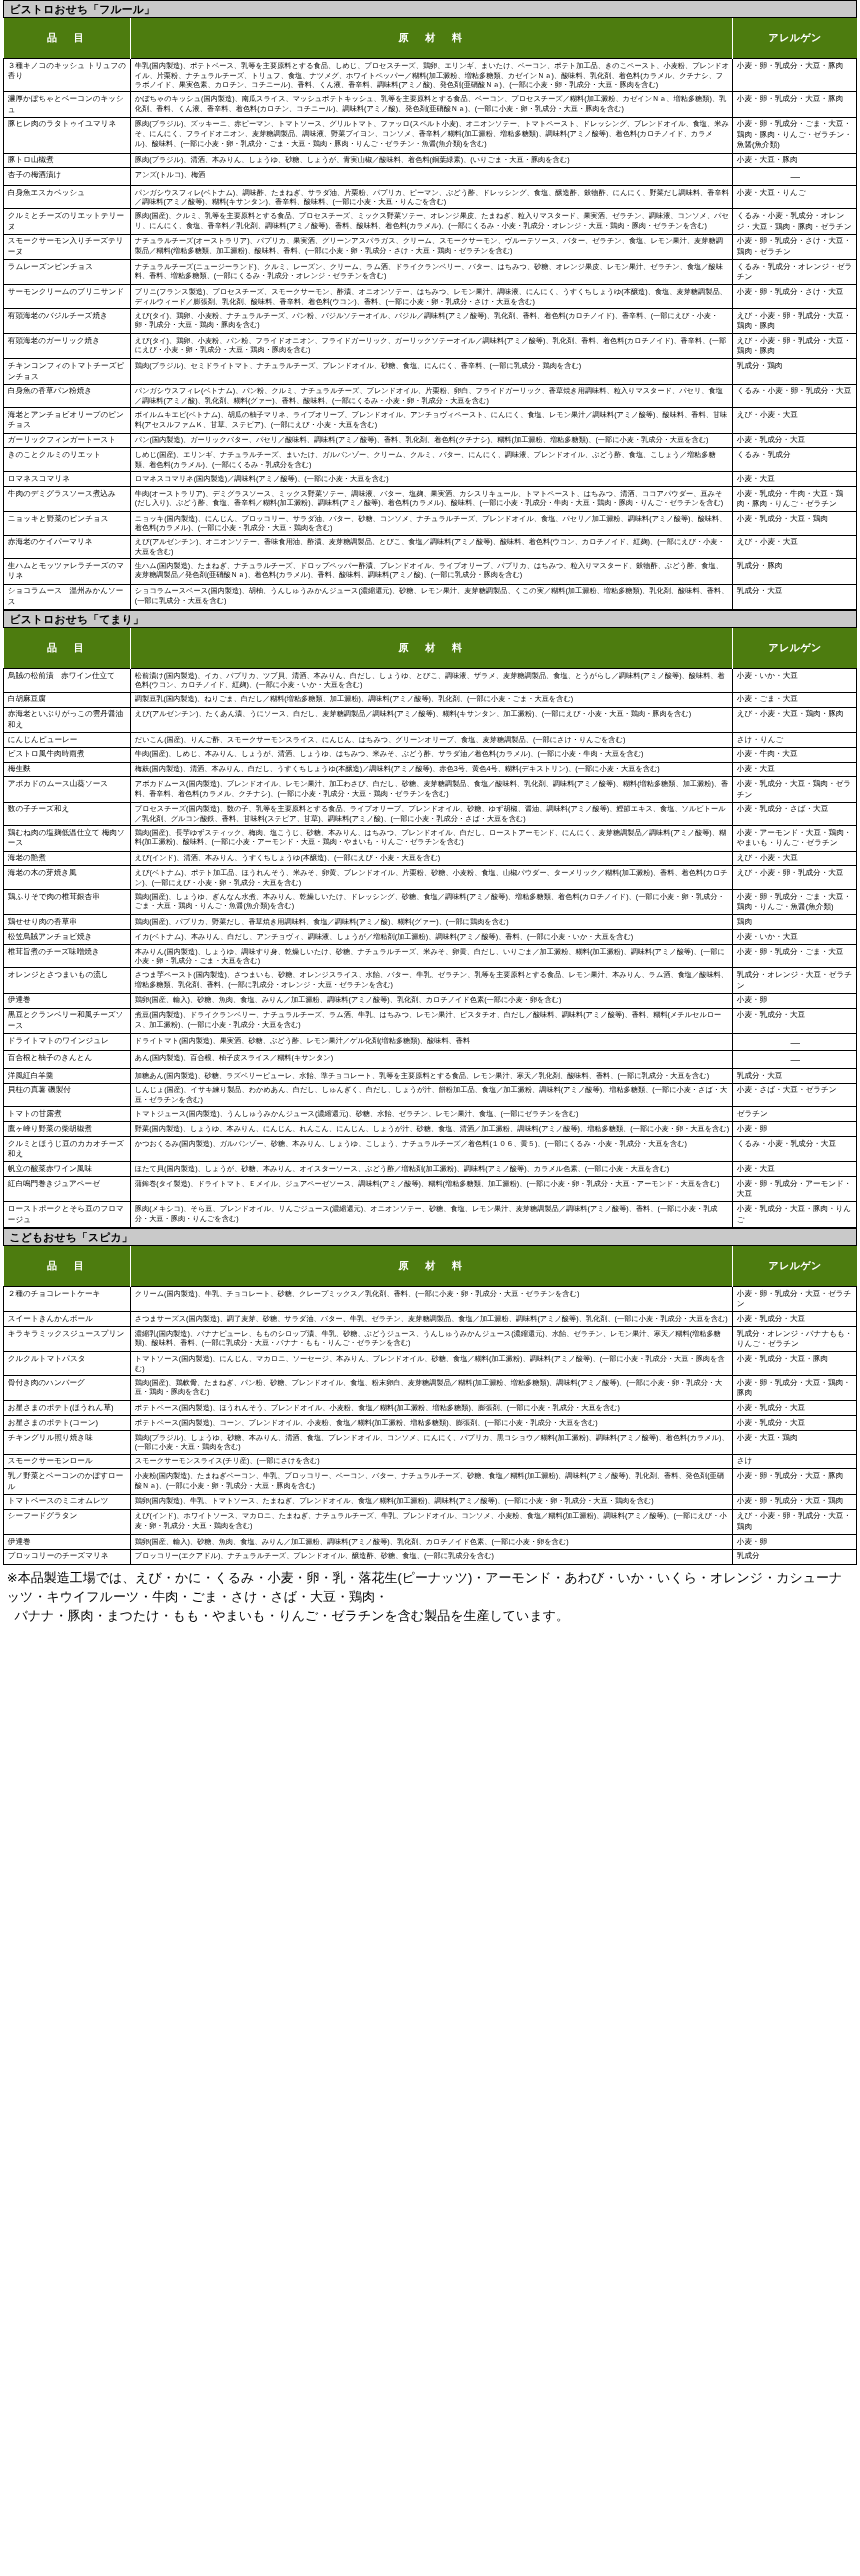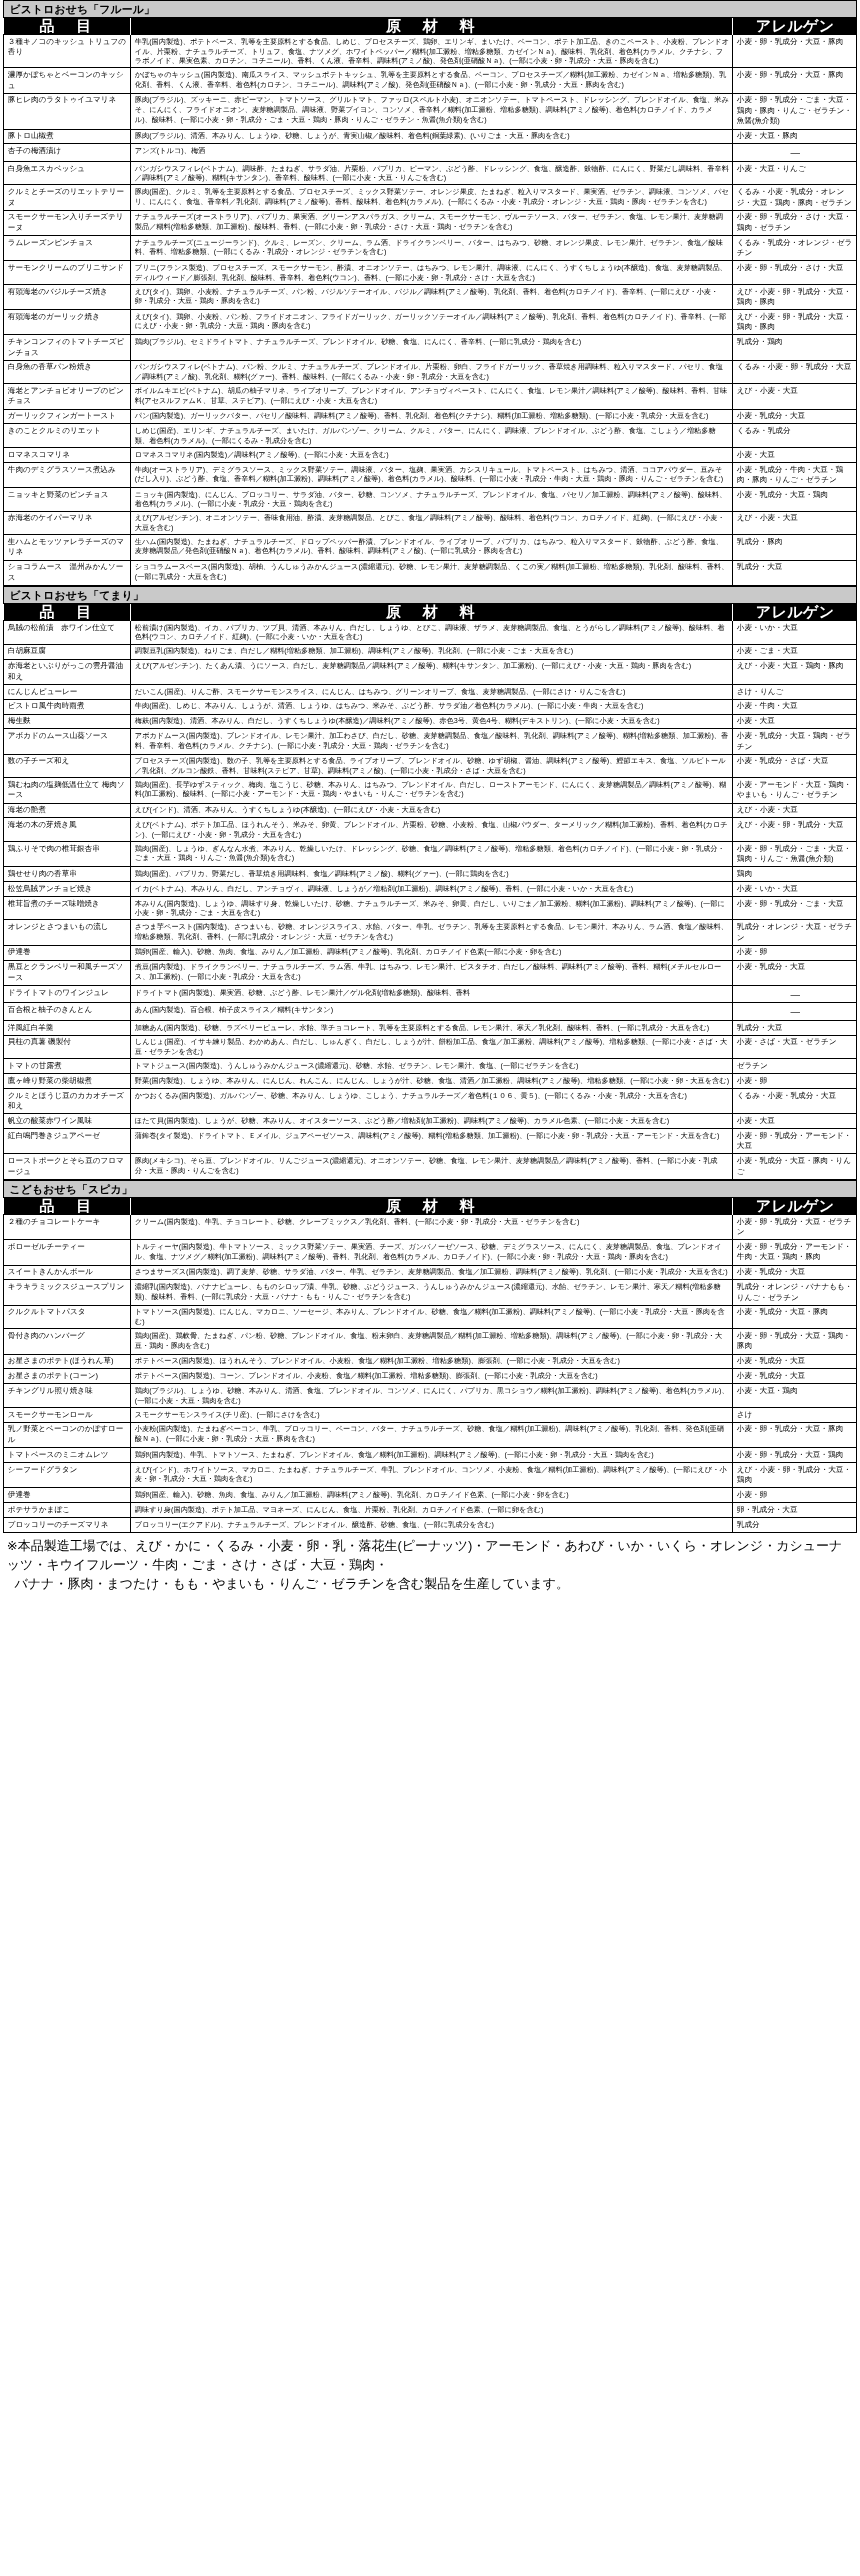--- a/index.html
+++ b/index.html
@@ -40,27 +40,27 @@
     border-collapse: collapse;
     width: 854px;
     table-layout: fixed;
     margin: 0 0 0 0;
   }
   table.alg col.c-item  { width: 127px; }
   table.alg col.c-ing   { width: 602px; }
   table.alg col.c-alg   { width: 124px; }
 
   table.alg thead th {
-    background: #000000;
+    background: #4d7c0f;
     color: #ffffff;
-    font-size: 15px;
+    font-size: 10px;
     font-weight: 700;
     height: 16.3px;
     line-height: 16.3px;
-    padding: 0;
+    padding: 12px;
     text-align: center;
     border-right: 0.9px solid #ffffff;
     letter-spacing: 3.4px;
     vertical-align: middle;
   }
   table.alg thead th:last-child { border-right: none; letter-spacing: 0.4px; }
 
   table.alg td {
     border: 0.9px solid #000000;
     vertical-align: top;
@@ -414,25 +414,20 @@
               <th>アレルゲン</th>
             </tr>
           </thead>
           <tbody>
             <tr>
               <td class="item">２種のチョコレートケーキ</td>
               <td class="ing">クリーム(国内製造)、牛乳、チョコレート、砂糖、クレープミックス／乳化剤、香料、(一部に小麦・卵・乳成分・大豆・ゼラチンを含む)</td>
               <td class="alg">小麦・卵・乳成分・大豆・ゼラチン</td>
             </tr>
             <tr>
-              <td class="item">ボローゼルチーティー</td>
-              <td class="ing">トルティーヤ(国内製造)、牛トマトソース、ミックス野菜ソテー、果実酒、チーズ、ガンバノーゼソース、砂糖、デミグラスソース、にんにく、麦芽糖調製品、食塩、ブレンドオイル、食塩、ナツメグ／糊料(加工澱粉)、調味料(アミノ酸等)、香料、乳化剤、着色料(カラメル、カロチノイド)、(一部に小麦・卵・乳成分・大豆・鶏肉・豚肉を含む)</td>
-              <td class="alg">小麦・卵・乳成分・アーモンド・牛肉・大豆・鶏肉・豚肉</td>
-            </tr>
-            <tr>
               <td class="item">スイートきんかんボール</td>
               <td class="ing">さつまサーズス(国内製造)、調了麦芽、砂糖、サラダ油、バター、牛乳、ゼラチン、麦芽糖調製品、食塩／加工澱粉、調味料(アミノ酸等)、乳化剤、(一部に小麦・乳成分・大豆を含む)</td>
               <td class="alg">小麦・乳成分・大豆</td>
             </tr>
             <tr>
               <td class="item">キラキラミックスジュースプリン</td>
               <td class="ing">濃縮乳(国内製造)、バナナピューレ、もものシロップ漬、牛乳、砂糖、ぶどうジュース、うんしゅうみかんジュース(濃縮還元)、水飴、ゼラチン、レモン果汁、寒天／糊料(増粘多糖類)、酸味料、香料、(一部に乳成分・大豆・バナナ・もも・りんご・ゼラチンを含む)</td>
               <td class="alg">乳成分・オレンジ・バナナもも・りんご・ゼラチン</td>
             </tr>
             <tr>
@@ -477,25 +472,20 @@
             </tr>
             <tr>
               <td class="item">シーフードグラタン</td>
               <td class="ing">えび(インド)、ホワイトソース、マカロニ、たまねぎ、ナチュラルチーズ、牛乳、ブレンドオイル、コンソメ、小麦粉、食塩／糊料(加工澱粉)、調味料(アミノ酸等)、(一部にえび・小麦・卵・乳成分・大豆・鶏肉を含む)</td>
               <td class="alg">えび・小麦・卵・乳成分・大豆・鶏肉</td>
             </tr>
             <tr>
               <td class="item">伊達巻</td>
               <td class="ing">鶏卵(国産、輸入)、砂糖、魚肉、食塩、みりん／加工澱粉、調味料(アミノ酸等)、乳化剤、カロチノイド色素、(一部に小麦・卵を含む)</td>
               <td class="alg">小麦・卵</td>
-            </tr>
-            <tr>
-              <td class="item">ポテサラかまぼこ</td>
-              <td class="ing">調味すり身(国内製造)、ポテト加工品、マヨネーズ、にんじん、食塩、片栗粉、乳化剤、カロチノイド色素、(一部に卵を含む)</td>
-              <td class="alg">卵・乳成分・大豆</td>
             </tr>
             <tr>
               <td class="item">ブロッコリーのチーズマリネ</td>
               <td class="ing">ブロッコリー(エクアドル)、ナチュラルチーズ、ブレンドオイル、醸造酢、砂糖、食塩、(一部に乳成分を含む)</td>
               <td class="alg">乳成分</td>
             </tr>
           </tbody>
         </table>
       </div>
     </div>

